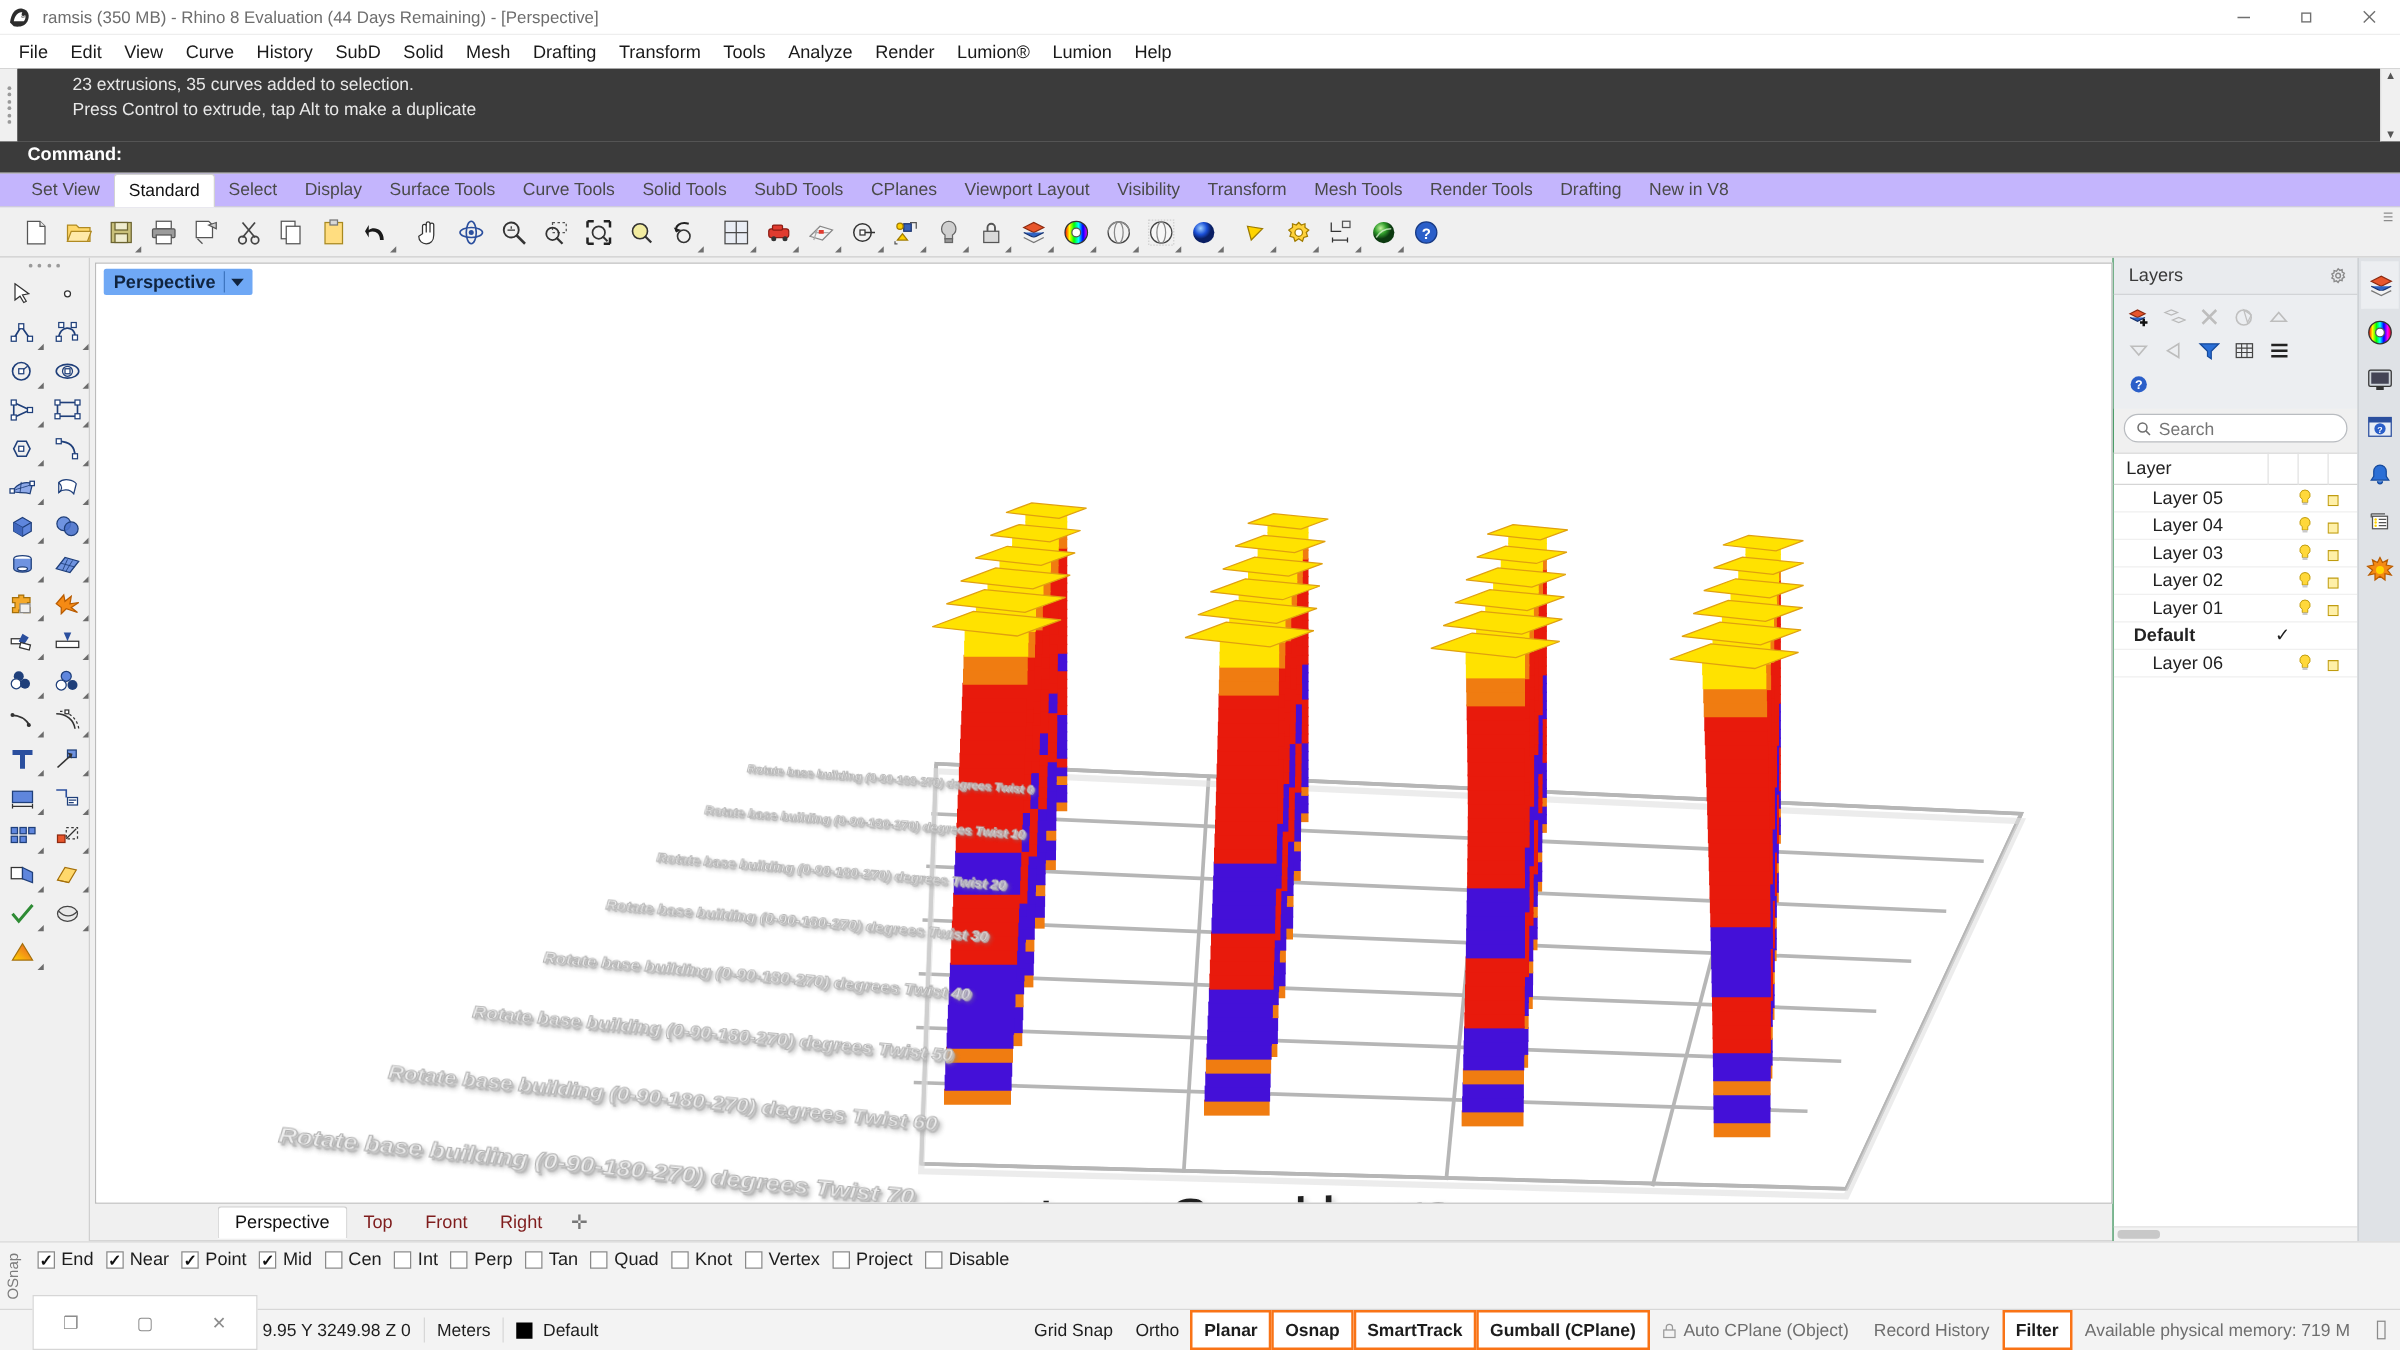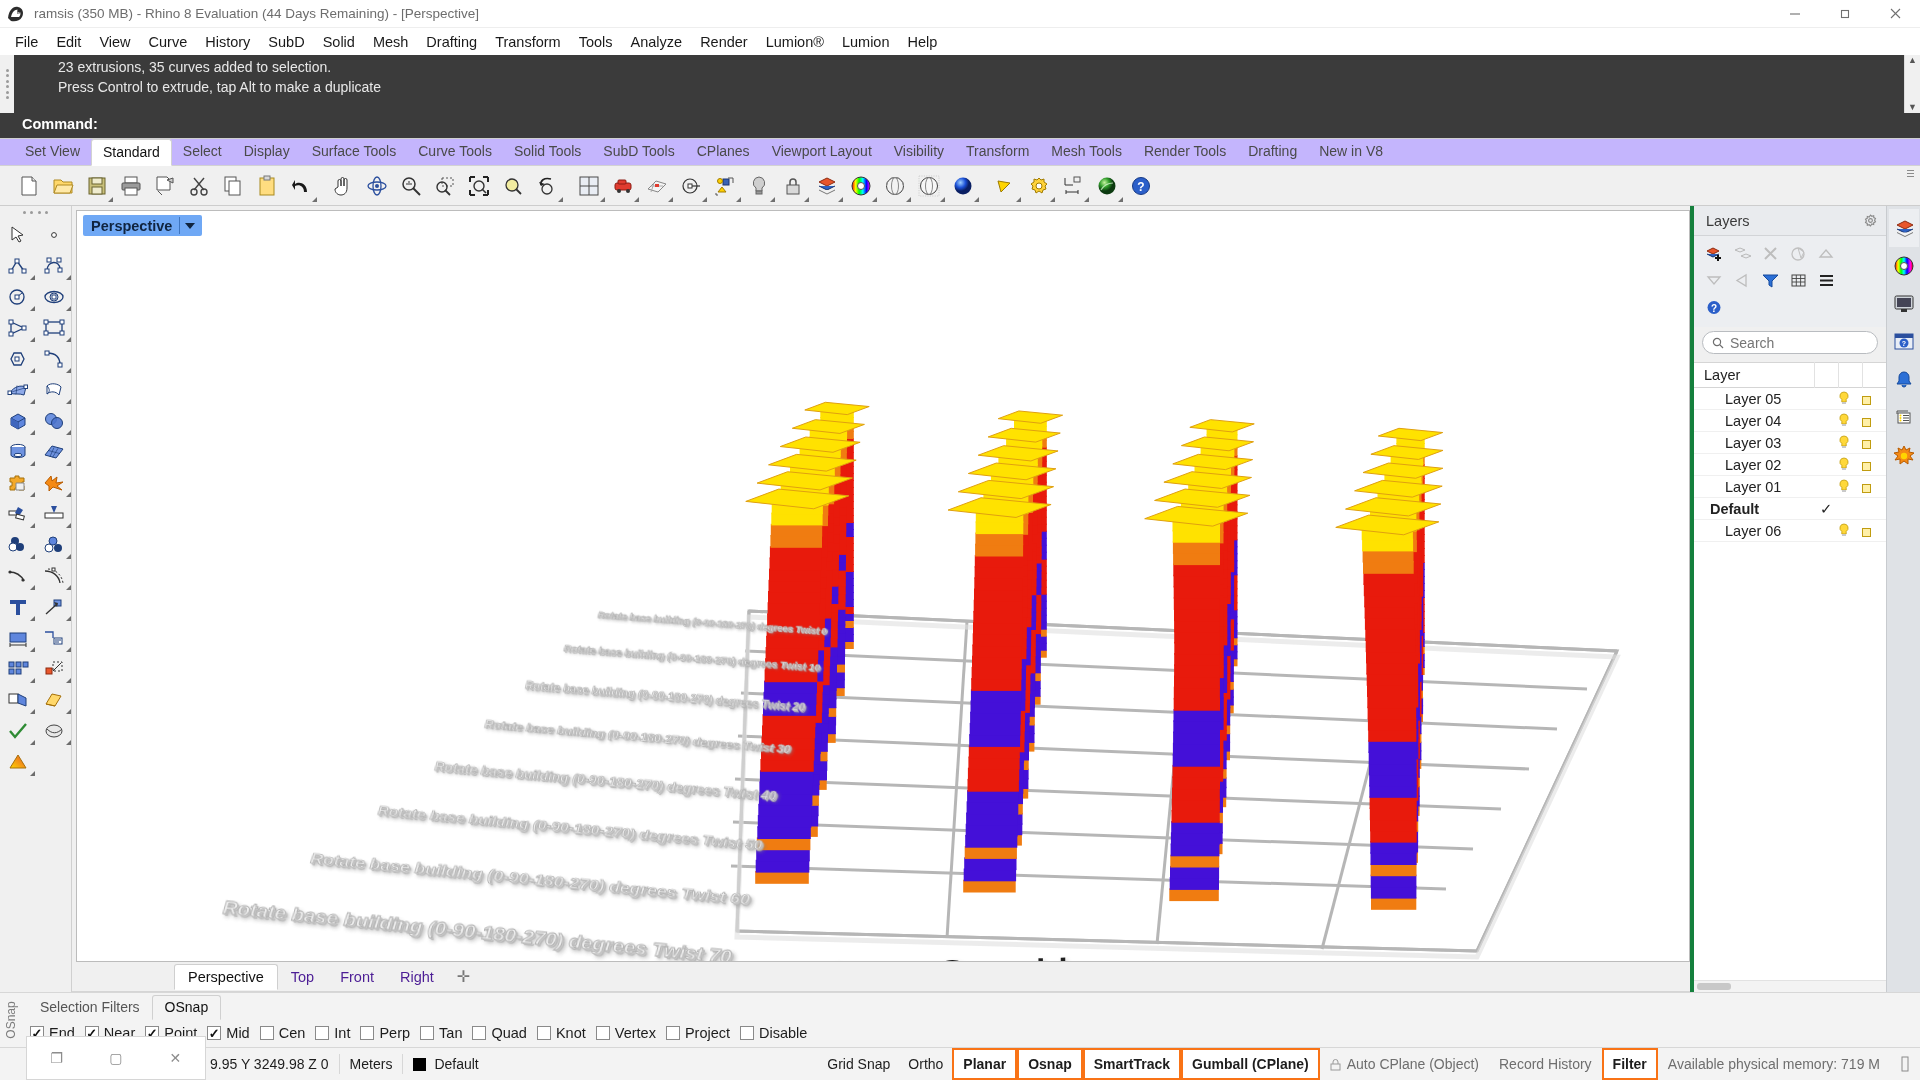--- a/index.html
+++ b/index.html
@@ -116,27 +116,27 @@
            -webkit-text-stroke:1px #9e9e9e; }
   .txt-dark { color:#1f1f1f; -webkit-text-stroke:0; text-shadow:2px 3px 5px rgba(0,0,0,.25); }
   .sidelabel { position:absolute; color:#efefef; font-weight:bold; font-style:italic;
                white-space:nowrap; opacity:.95;
                text-shadow: 1px 1px 0 #c9c9c9, 2px 2px 1px #b4b4b4, 3px 3px 4px rgba(130,130,130,.75);
                -webkit-text-stroke:0.8px #adadad; filter:blur(.35px); }
 
   
   .vptabs { flex:0 0 30px; display:flex; align-items:center; background:#f0f0f0;
             padding-left:102px; font-size:14.5px; border-bottom:1px solid #d5d5d5; }
-  .vptab { padding:4px 13px; color:#4c1d95; border-radius:3px 3px 0 0; }
+  .vptab { padding:4px 13px; color:#7f1d1d; border-radius:3px 3px 0 0; }
   .vptab.active { background:#ffffff; color:#111; border:1px solid #cfcfcf; border-bottom-color:#fff; }
   .vptab.plus { color:#777; font-size:16px; padding:2px 10px; }
 
   
   .rightpanel { width:196px; flex:0 0 196px; background:#f0f0f0; display:flex; flex-direction:column;
-                border-left:4px solid #15803d; }
+                border-left:1px solid #15803d; }
   .rp-head { height:30px; display:flex; align-items:center; justify-content:space-between;
              padding:0 8px 0 12px; background:#e9ebee; border-bottom:1px solid #d2d4d7;
              font-size:14.5px; color:#3a3a3a; }
   .rp-icons { padding:6px 8px 4px 8px; background:#eceef1; }
   .rp-irow { display:flex; gap:4px; margin-bottom:5px; }
   .rp-ibtn { width:24px; height:22px; display:flex; align-items:center; justify-content:center; }
   .rp-search { margin:4px 8px 8px 8px; height:23px; border:1px solid #b9bcc0; border-radius:12px;
                background:#fff; display:flex; align-items:center; padding:0 9px; gap:6px; }
   .rp-search input { border:0; outline:0; font-size:14px; color:#6e6e6e; width:100%;
                      font-family:"Liberation Sans",sans-serif; background:transparent; }
@@ -2095,24 +2095,20 @@
           </svg>
       </div>
     </div>
   </div>
 
   <div class="osnapwrap" style="position:relative;">
     <div class="osnap-vert">
       <span>OSnap</span>
     </div>
     <div class="osnap-body">
-      <div class="osnap-tabs">
-        <div class="ostab">Selection Filters</div>
-        <div class="ostab active">OSnap</div>
-      </div>
       <div class="osnap-checks">
         <label class="ock">
             <span class="cbox on"></span>
             <span>End</span>
           </label>
         <label class="ock">
             <span class="cbox on"></span>
             <span>Near</span>
           </label>
         <label class="ock">

